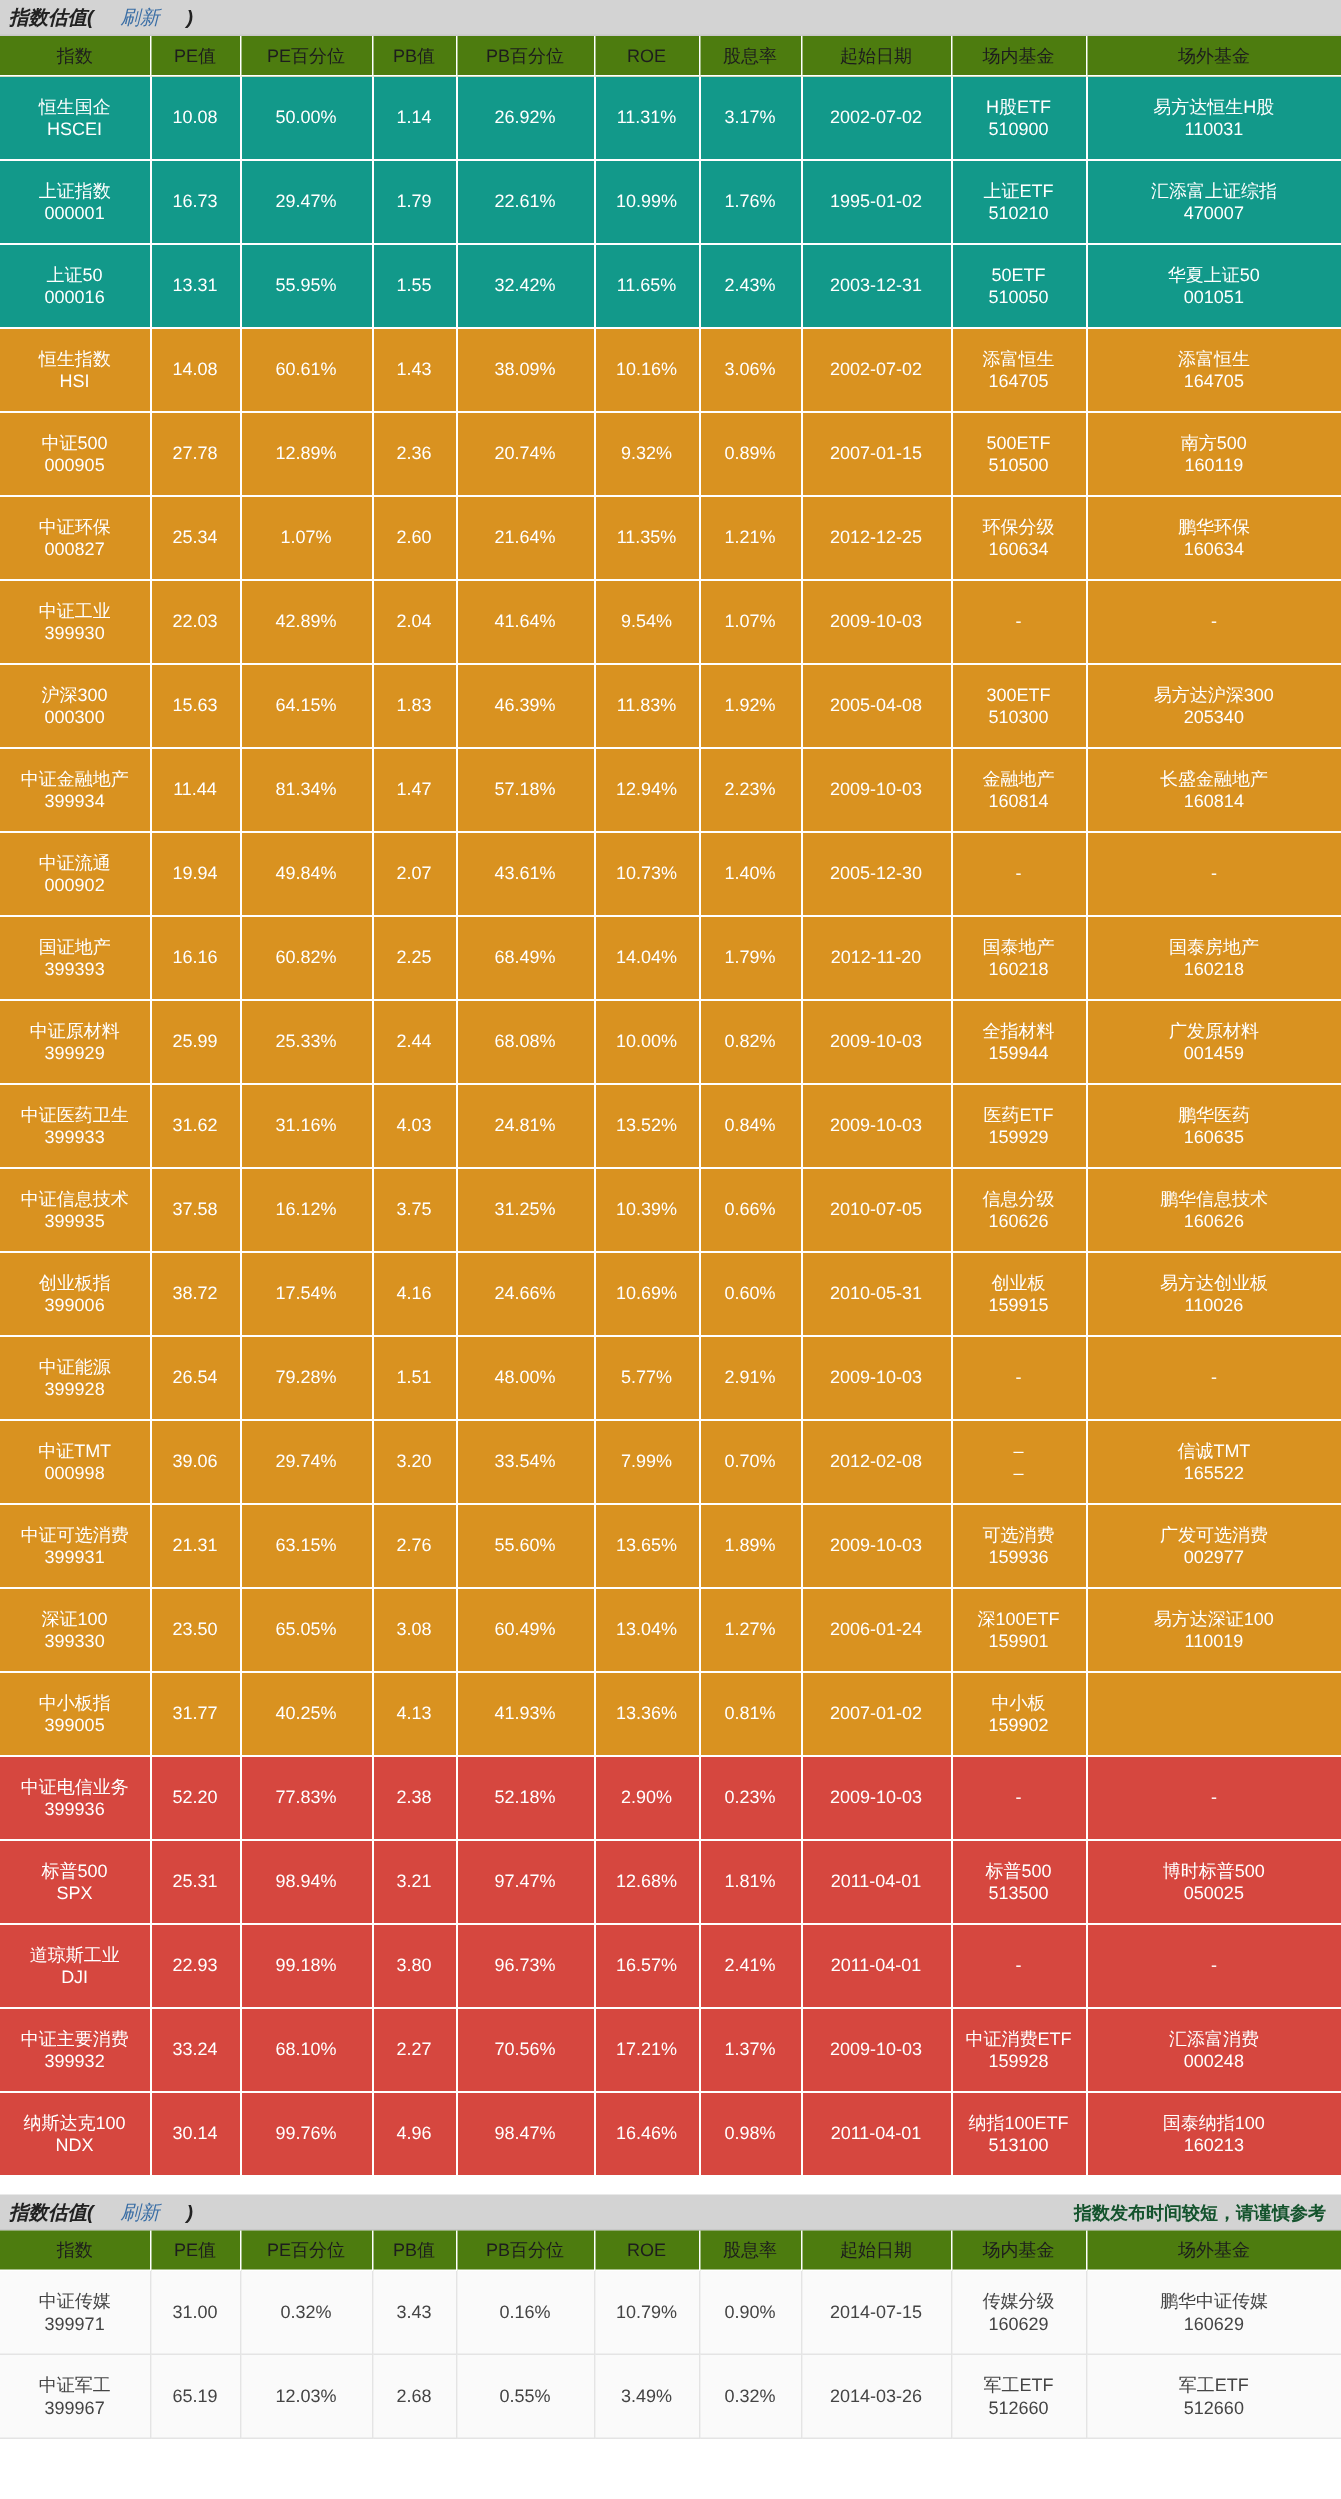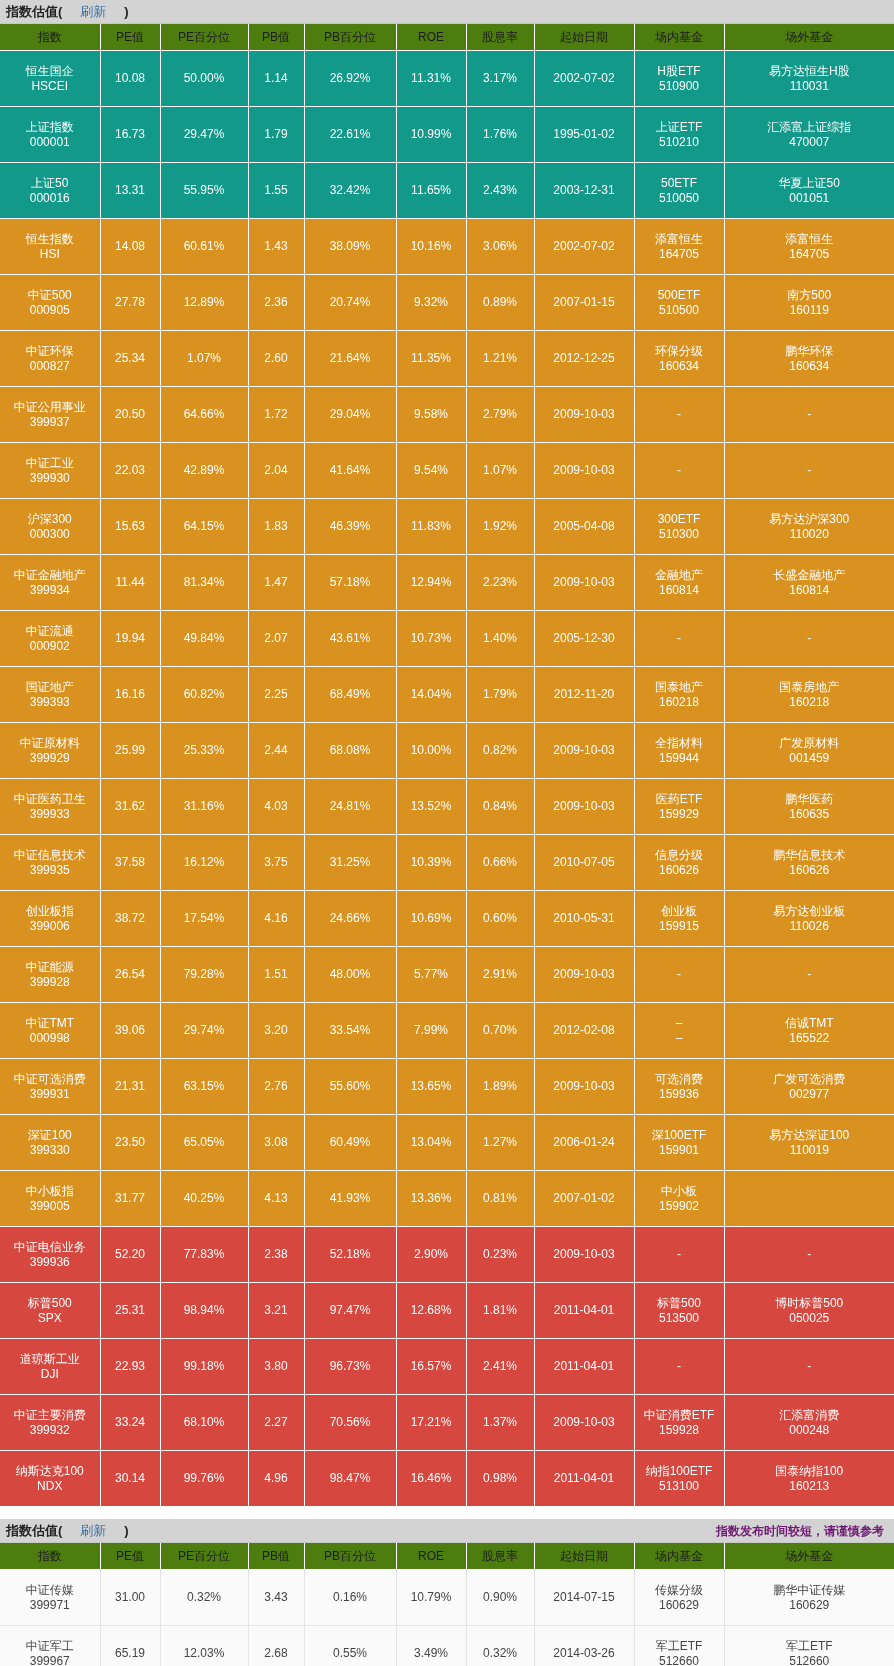--- a/index.html
+++ b/index.html
@@ -24,33 +24,33 @@
     padding: 0 6px;
     font-size: 13px;
     font-weight: bold;
     color: #222;
     box-sizing: border-box;
     display: flex;
     align-items: center;
     justify-content: space-between;
     border-bottom: 1px solid #c8c8c8;
   }
-  .panel-title .left { display: flex; align-items: flex-start; }
+  .panel-title .left { display: flex; align-items: flex-start; font-style: italic; }
   .panel-title .refresh-link {
     color: #3a6ea5;
     font-weight: normal;
     text-decoration: none;
     cursor: pointer;
     margin: 0 18px;
   }
   .panel-title .paren { font-weight: bold; color: #222; }
   .panel-title .note {
     font-size: 12px;
     font-weight: bold;
-    color: #701a75;
+    color: #14532d;
     padding-right: 4px;
   }
 
   
   table.valuation {
     border-collapse: collapse;
     width: 894px;
     table-layout: fixed;
   }
   table.valuation th {
@@ -273,39 +273,20 @@
             <span class="l1">环保分级</span>
             <span class="l2">160634</span>
           </td>
           <td class="cell-two-line">
             <span class="l1">鹏华环保</span>
             <span class="l2">160634</span>
           </td>
         </tr>
         <tr class="theme-orange">
           <td class="cell-two-line">
-            <span class="l1">中证公用事业</span>
-            <span class="l2">399937</span>
-          </td>
-          <td>20.50</td>
-          <td>64.66%</td>
-          <td>1.72</td>
-          <td>29.04%</td>
-          <td>9.58%</td>
-          <td>2.79%</td>
-          <td>2009-10-03</td>
-          <td class="cell-two-line">
-            <span class="l1">-</span>
-          </td>
-          <td class="cell-two-line">
-            <span class="l1">-</span>
-          </td>
-        </tr>
-        <tr class="theme-orange">
-          <td class="cell-two-line">
             <span class="l1">中证工业</span>
             <span class="l2">399930</span>
           </td>
           <td>22.03</td>
           <td>42.89%</td>
           <td>2.04</td>
           <td>41.64%</td>
           <td>9.54%</td>
           <td>1.07%</td>
           <td>2009-10-03</td>
@@ -327,21 +308,21 @@
           <td>46.39%</td>
           <td>11.83%</td>
           <td>1.92%</td>
           <td>2005-04-08</td>
           <td class="cell-two-line">
             <span class="l1">300ETF</span>
             <span class="l2">510300</span>
           </td>
           <td class="cell-two-line">
             <span class="l1">易方达沪深300</span>
-            <span class="l2">110020</span>
+            <span class="l2">205340</span>
           </td>
         </tr>
         <tr class="theme-orange">
           <td class="cell-two-line">
             <span class="l1">中证金融地产</span>
             <span class="l2">399934</span>
           </td>
           <td>11.44</td>
           <td>81.34%</td>
           <td>1.47</td>

